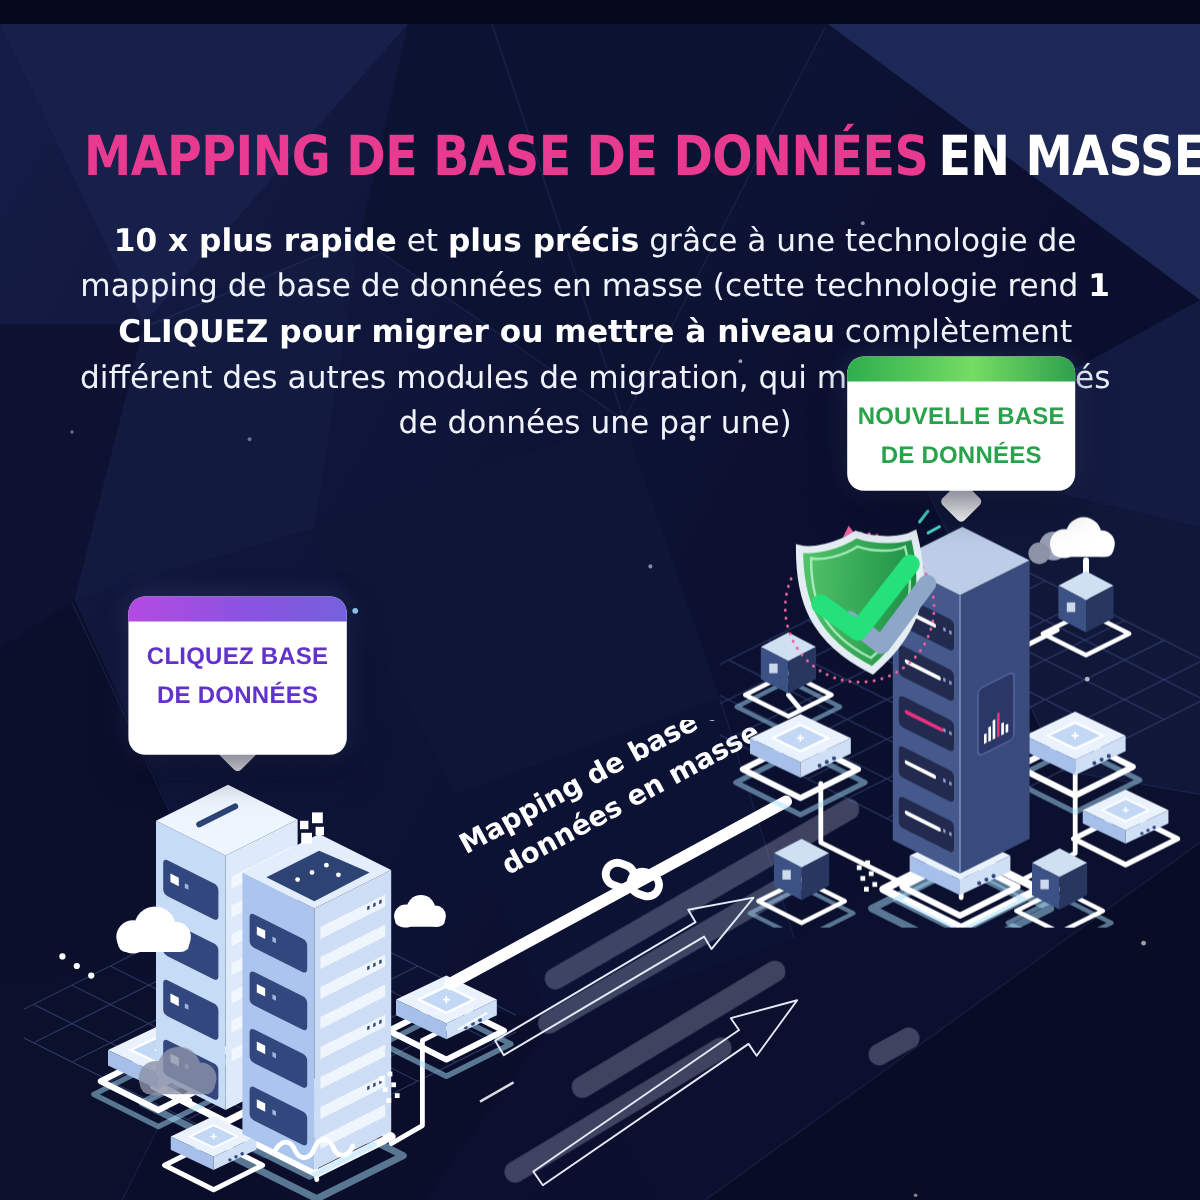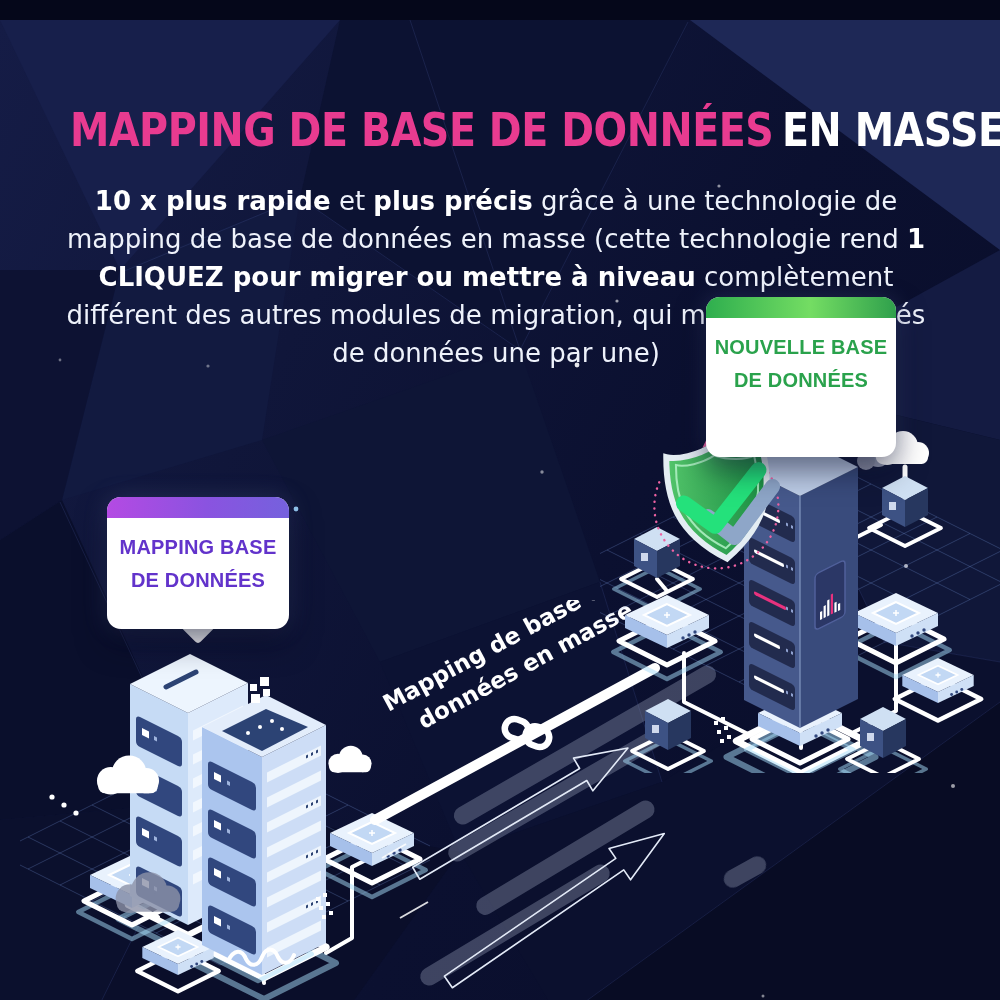--- a/index.html
+++ b/index.html
@@ -331,27 +331,27 @@
       <use href="#cloud" fill="#ffffff"></use>
     </g>
     <use href="#d6" transform="translate(114,314)"></use>
   </svg>
 
   <div class="callout callout-old" style="left:107px;top:477px;width:182px;height:132px;">
     <div class="tail" style="left:78px;top:116px;"></div>
     <div class="box">
       <div class="bar"></div>
       <div class="txt">
-        <div>MAPPING BASE</div>
+        <div>CLIQUEZ BASE</div>
         <div>DE DONNÉES</div>
       </div>
     </div>
   </div>
 
-  <div class="callout callout-new" style="left:706px;top:277px;width:190px;height:160px;">
+  <div class="callout callout-new" style="left:706px;top:277px;width:190px;height:112px;">
     <div class="tail" style="left:82px;top:108px;"></div>
     <div class="box">
       <div class="bar"></div>
       <div class="txt">
         <div>NOUVELLE BASE</div>
         <div>DE DONNÉES</div>
       </div>
     </div>
   </div>
 

